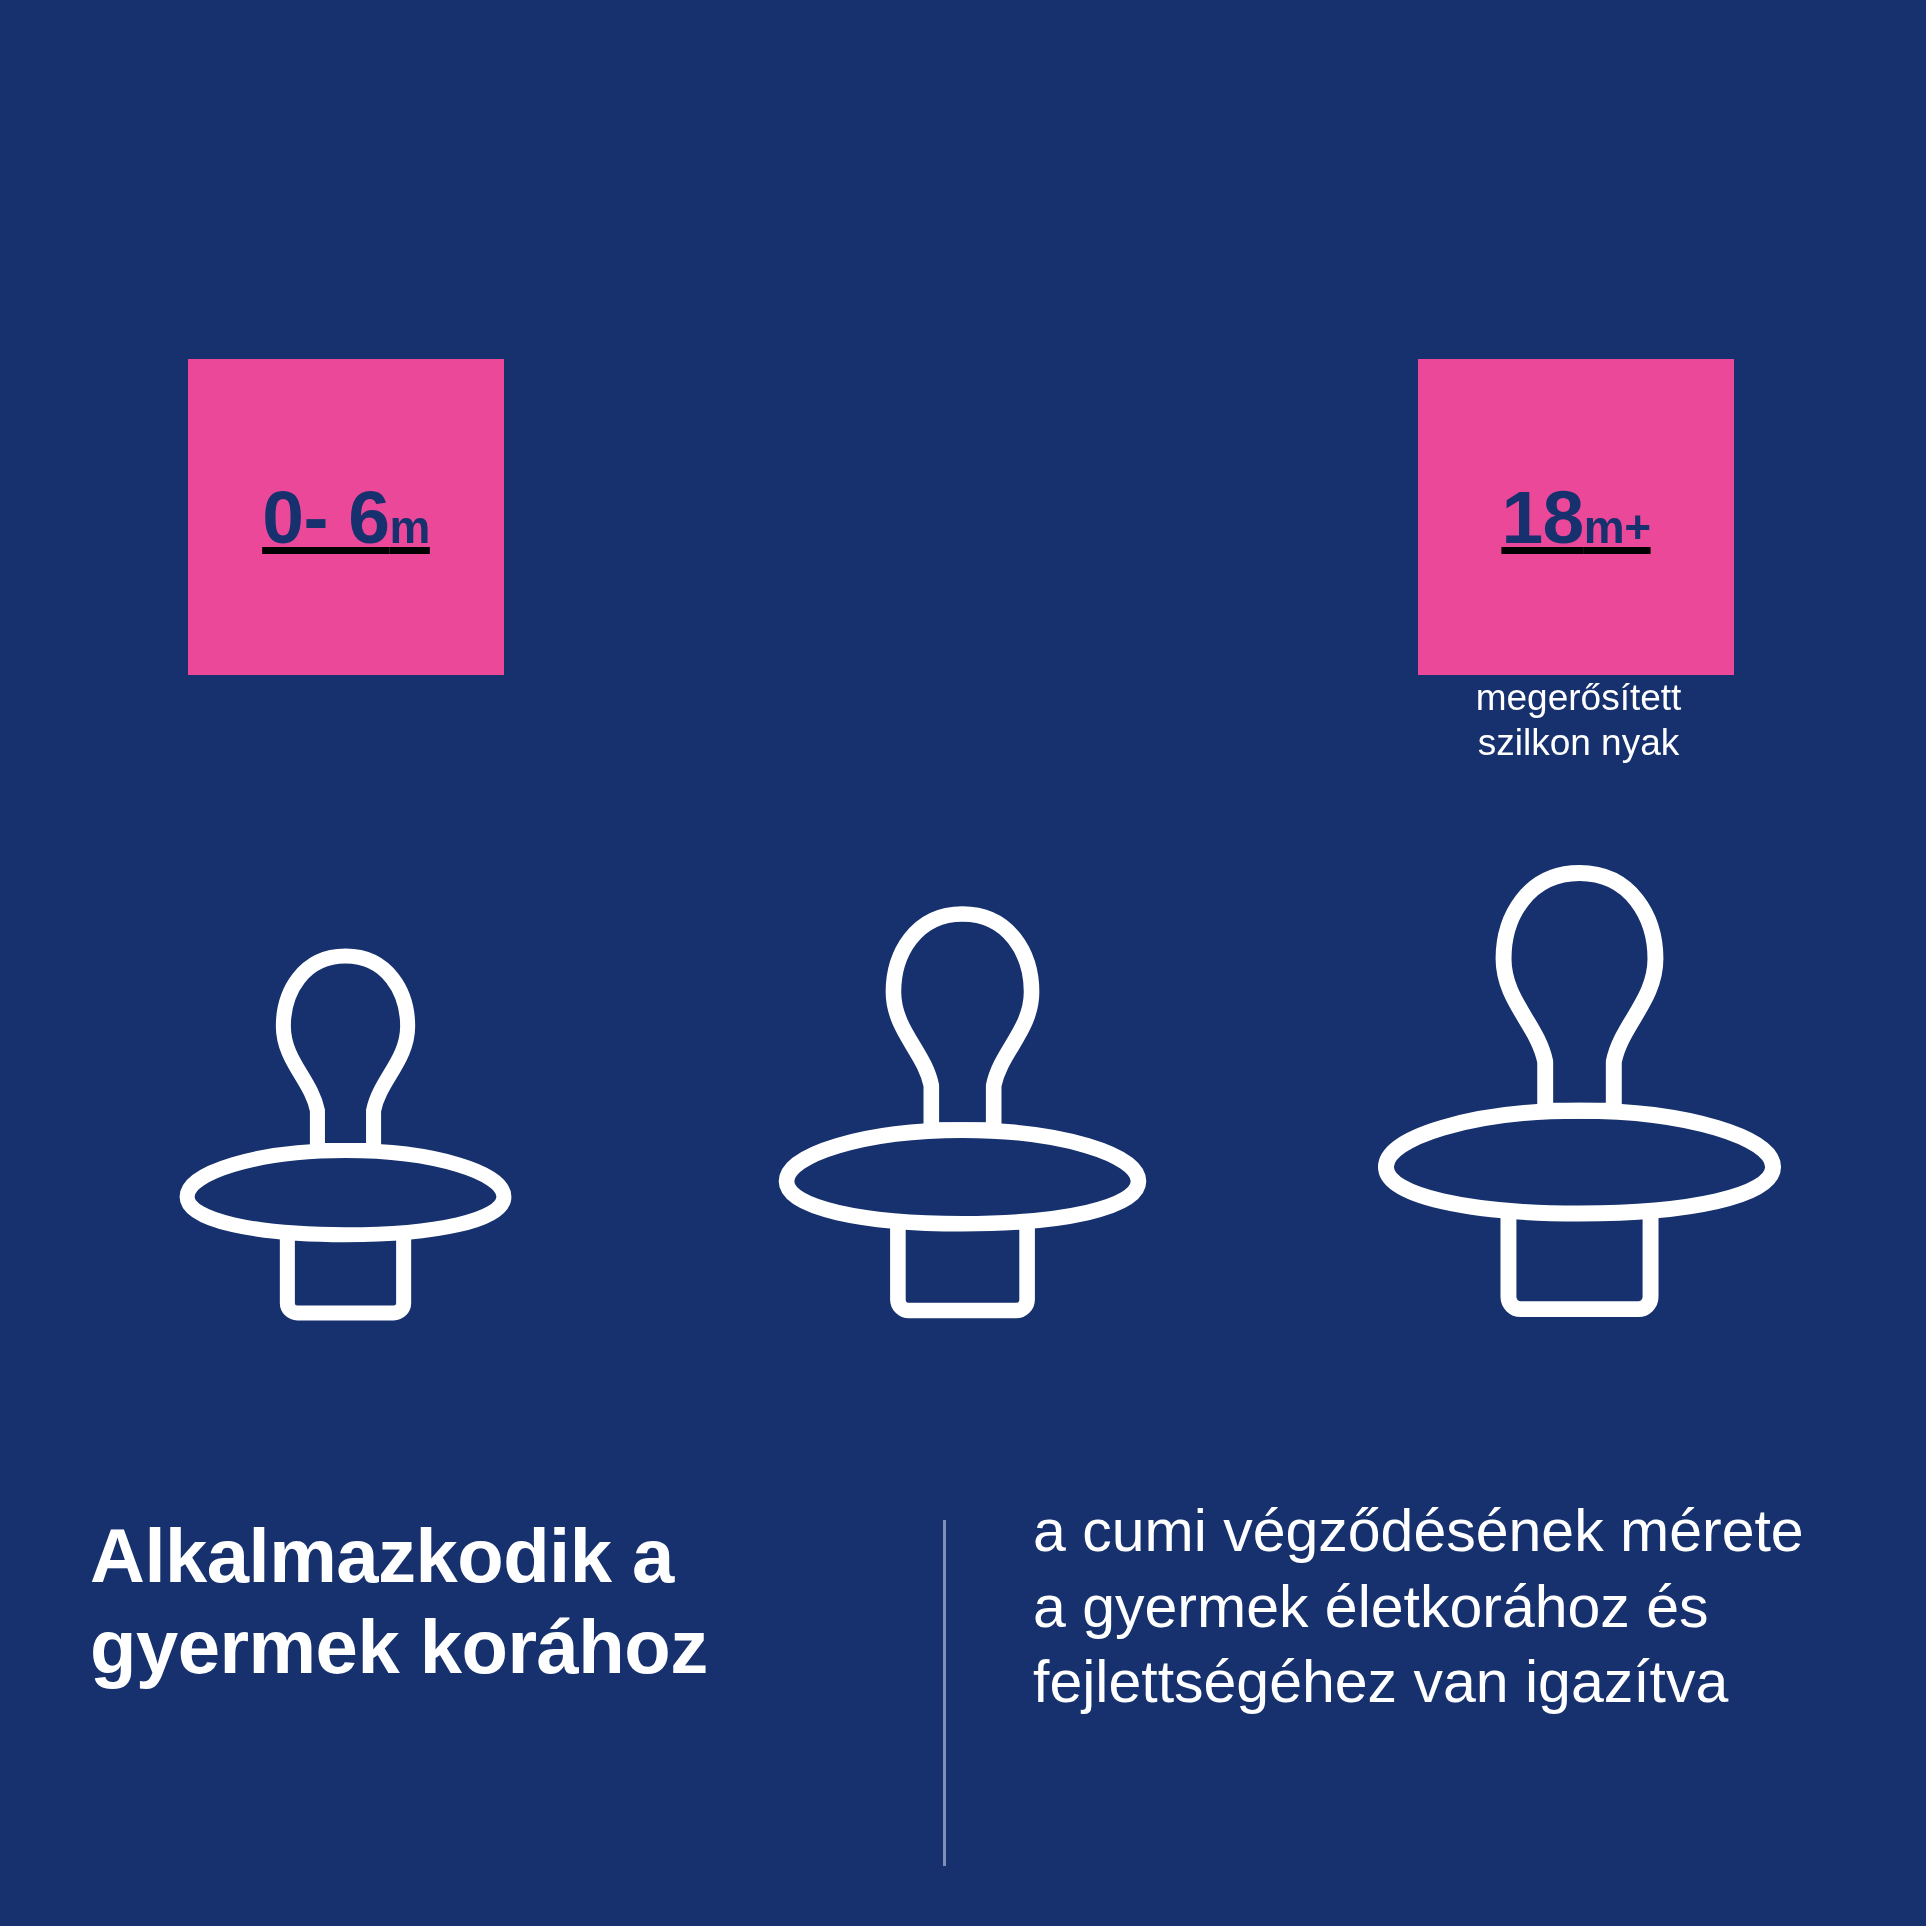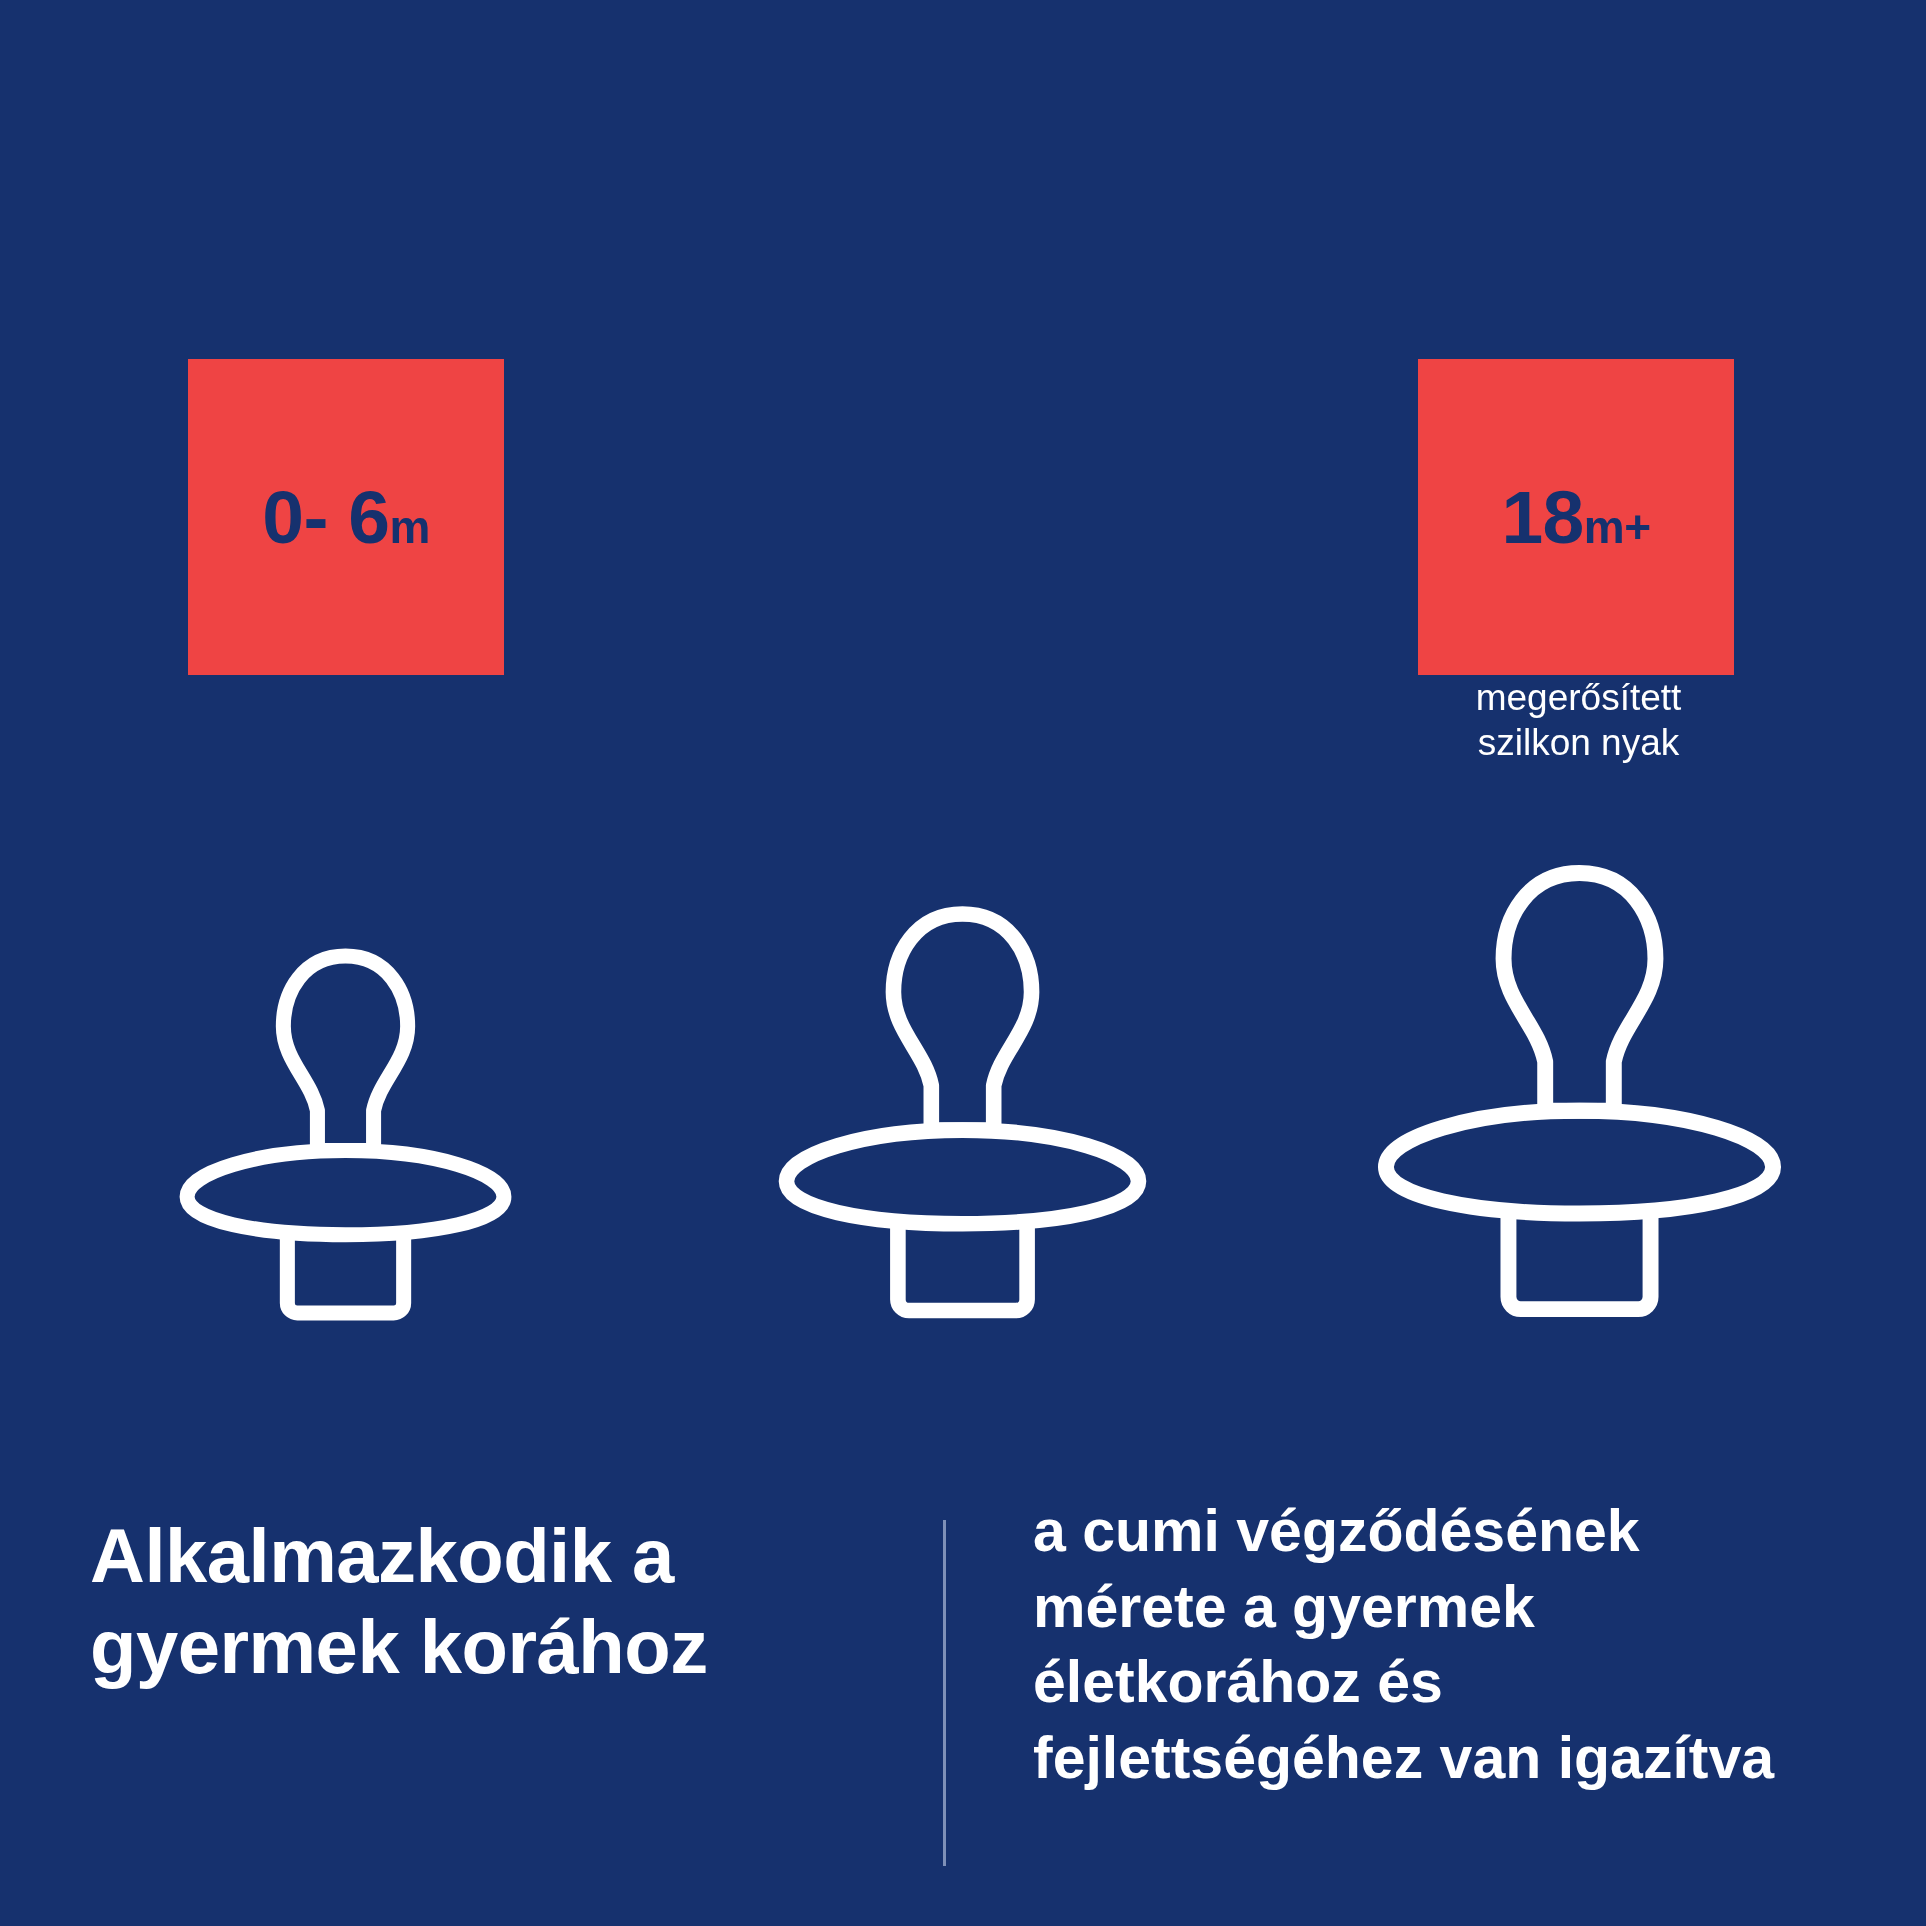--- a/index.html
+++ b/index.html
@@ -29,25 +29,26 @@
     width: 321px;
     text-align: center;
   }
   .badge-col.c1 { left: 188px; }
   .badge-col.c2 { left: 803px; }
   .badge-col.c3 { left: 1418px; }
 
   .badge-box {
     width: 316px;
     height: 316px;
-    background: #ef4444;
+    background: #ec4899;
     display: flex;
     align-items: center;
     justify-content: center;
     box-sizing: border-box;
+    text-decoration: underline;
   }
   .badge-text {
     color: #16316e;
     font-weight: bold;
     font-size: 75px;
     letter-spacing: -0.5px;
     line-height: 1;
     white-space: nowrap;
   }
   .badge-text .unit {
@@ -113,21 +114,21 @@
     background: #7e90b8;
   }
   .subtext {
     position: absolute;
     left: 1033px;
     top: 9px;
     width: 782px;
     color: #ffffff;
     font-size: 59px;
     line-height: 1.28;
-    font-weight: 700;
+    font-weight: 400;
   }
 </style>
 </head>
 <body>
 
 <div class="badge-row">
 
   <div class="badge-col c1">
     <div class="badge-box">
       <div class="badge-text"><span>0- 6</span><span class="unit">m</span></div>

